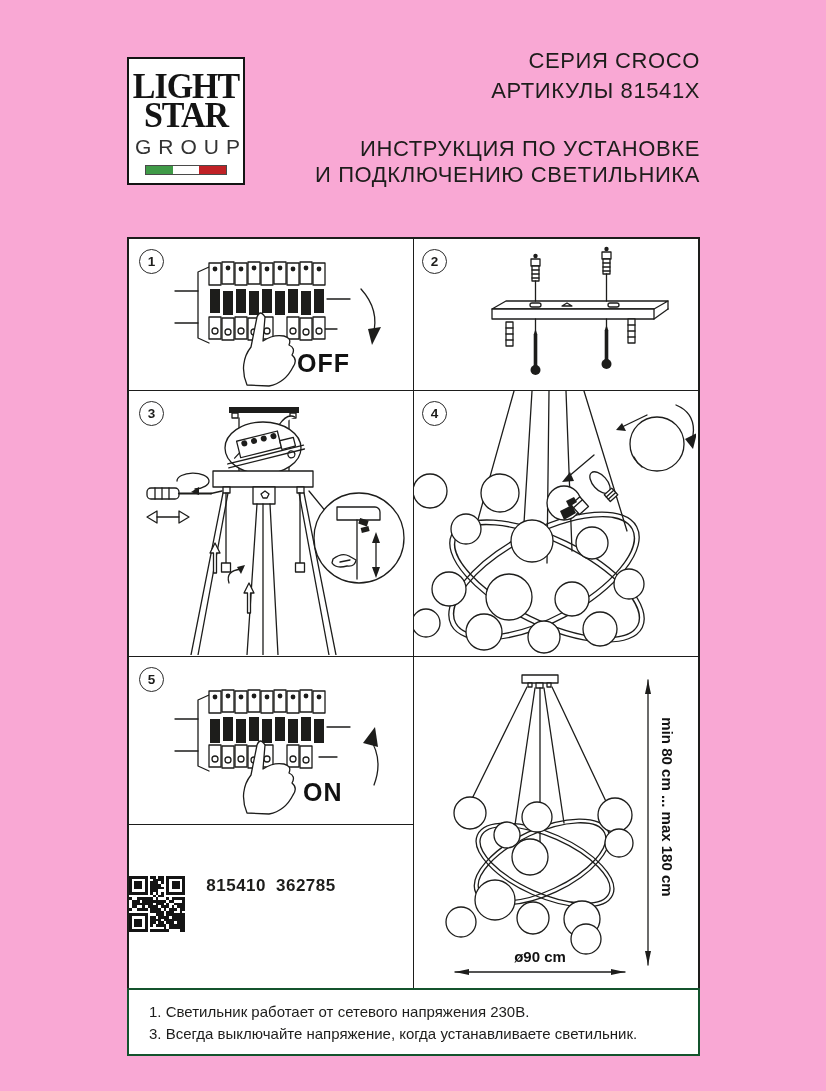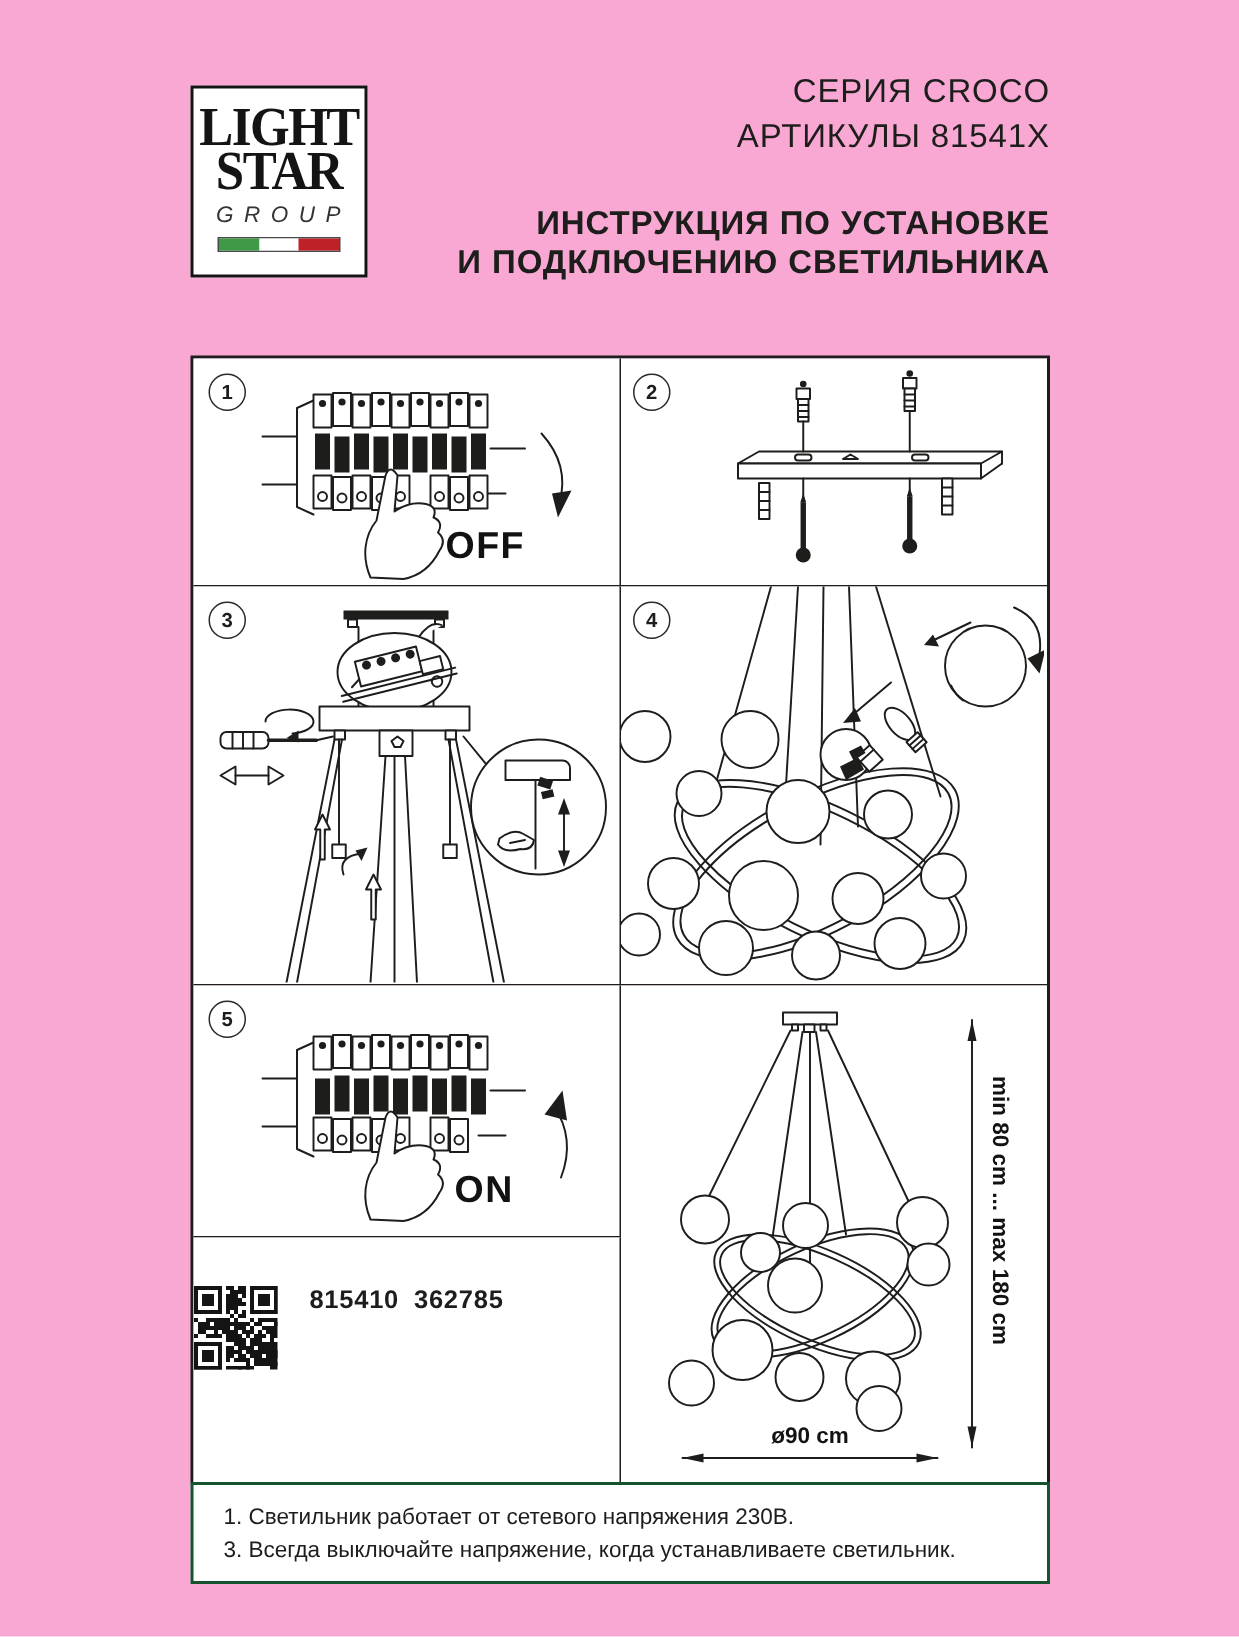--- a/index.html
+++ b/index.html
@@ -4,27 +4,27 @@
 <style>
   html,body{margin:0;padding:0;background:#fff;}
   .page{position:relative;width:826px;height:1091px;background:#f9a8d4;overflow:hidden;
         font-family:"Liberation Sans",sans-serif;color:#1d1d1b;}
   
   .logo{position:absolute;left:127px;top:57px;width:118px;height:128px;border:2px solid #141414;
         box-sizing:border-box;background:#fff;text-align:center;}
   .logo-word{font-family:"Liberation Serif",serif;font-weight:bold;font-size:34px;line-height:.85;
              letter-spacing:-1px;color:#141414;transform:scaleY(1.08);}
   .logo-word.first{margin-top:13px;}
-  .logo-group{font-size:15px;letter-spacing:7px;margin-top:5px;margin-left:6px;color:#333;font-style:italic;}
+  .logo-group{font-size:21px;letter-spacing:7px;margin-top:5px;margin-left:6px;color:#333;}
   .logo-flag{width:80px;height:8px;margin:6px auto 0;border:1px solid #4a4a4a;display:flex;box-sizing:content-box;}
   .logo-flag span{flex:1;}
   .head-text{position:absolute;right:126px;top:48px;text-align:right;}
   .series,.articles{font-size:22px;font-weight:400;letter-spacing:.6px;line-height:25px;}
   .articles{margin-top:5px;}
-  .doc-title{margin-top:33px;font-size:22px;font-weight:700;letter-spacing:.6px;line-height:26px;}
+  .doc-title{margin-top:33px;font-size:22px;font-weight:400;letter-spacing:.6px;line-height:26px;}
   
   .sheet{position:absolute;left:127px;top:237px;width:573px;height:753px;border:2px solid #1d1d1b;box-sizing:border-box;}
   .cell{position:absolute;box-sizing:border-box;background:#fff;}
   .bR{border-right:1.5px solid #1d1d1b;} .bB{border-bottom:1.5px solid #1d1d1b;}
   .c1{left:0;top:0;width:285px;height:152px;}
   .c2{left:285px;top:0;width:284px;height:152px;}
   .c3{left:0;top:152px;width:285px;height:266px;}
   .c4{left:285px;top:152px;width:284px;height:266px;}
   .c5{left:0;top:418px;width:285px;height:168px;}
   .cqr{left:0;top:586px;width:285px;height:163px;}
@@ -34,21 +34,21 @@
   .c2 .stepnum,.c4 .stepnum{left:8px;}
   .cell svg{position:absolute;left:0;top:0;}
   .ln{fill:none;stroke:#1d1d1b;stroke-width:1.3;stroke-linecap:round;stroke-linejoin:round;}
   .ln2{fill:none;stroke:#1d1d1b;stroke-width:2.2;stroke-linecap:round;}
   .fl{fill:#1d1d1b;stroke:none;}
   .wh{fill:#fff;stroke:#1d1d1b;stroke-width:1.3;stroke-linejoin:round;}
   .svgtxt{font-family:"Liberation Sans",sans-serif;fill:#121212;}
   .power{font-size:25px;font-weight:600;letter-spacing:1px;}
   .dimtxt{font-size:15px;font-weight:700;}
   
-  .qr-wrap{position:absolute;top:32px;width:100%;display:flex;justify-content:center;gap:10px;}
+  .qr-wrap{position:absolute;top:51px;width:100%;display:flex;justify-content:center;gap:10px;}
   .qr-item{text-align:center;}
   .qr-label{font-size:17px;font-weight:700;letter-spacing:.5px;margin-bottom:8px;}
   
   .footnote-box{position:absolute;left:127px;top:988px;width:573px;height:68px;border:2px solid #14532d;
                 box-sizing:border-box;padding:11px 10px 0 20px;font-size:15px;line-height:22px;background:#fff;}
 </style>
 </head>
 <body>
 
 <div class="page">

